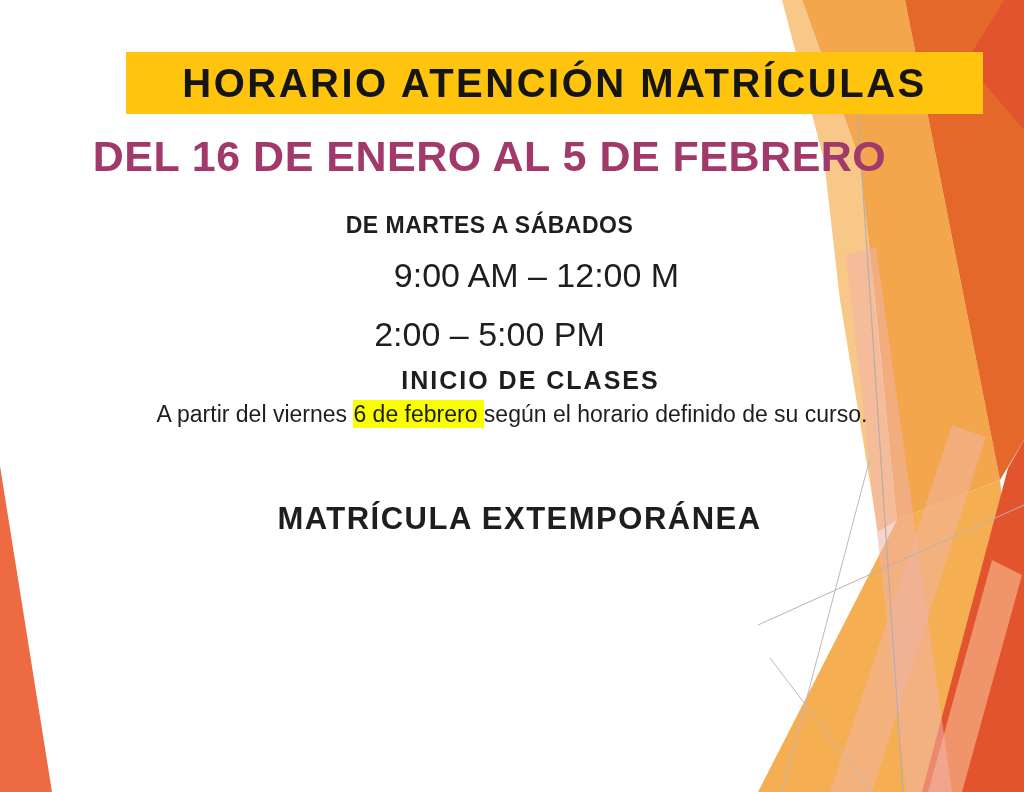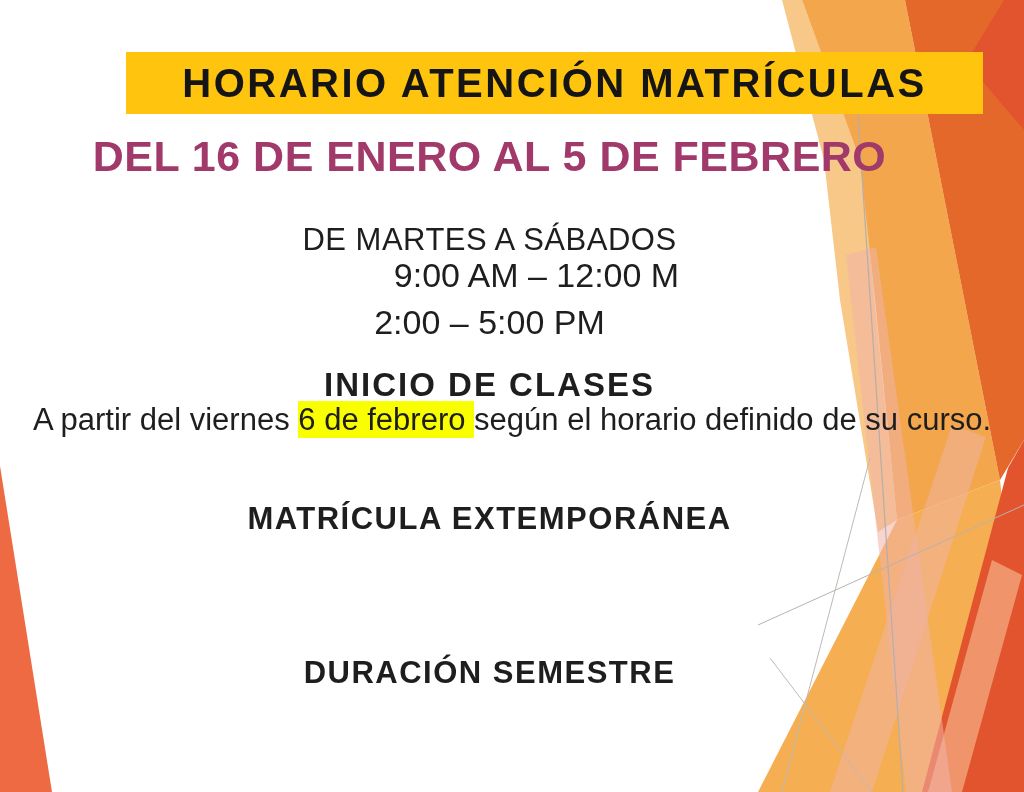--- a/index.html
+++ b/index.html
@@ -20,31 +20,31 @@
   }
   .banner-title{
     font-size:40px;font-weight:700;letter-spacing:2.5px;
     color:#151515;white-space:nowrap;
   }
   .centerline{position:absolute;left:0;width:979px;text-align:center;}
   .date-range{
     top:132px;font-size:43px;font-weight:700;letter-spacing:0.5px;
     color:#A13A6B;white-space:nowrap;
   }
-  .days{top:222px;font-size:31px;font-weight:400;color:#1e1e1e;letter-spacing:0.5px;}
+  .days{top:212px;font-size:23px;font-weight:700;color:#1e1e1e;letter-spacing:0.5px;}
   .time{font-size:34px;color:#1e1e1e;font-weight:400;}
   .time.morning{top:256px;margin-left:47px;}
-  .time.afternoon{top:303px;}
+  .time.afternoon{top:315px;}
   .subheading{font-weight:700;color:#1e1e1e;}
-  .inicio-heading{top:366px;font-size:33px;letter-spacing:2px;}
+  .inicio-heading{top:366px;font-size:25px;letter-spacing:2px;padding-left:41px;}
   .section-heading{font-size:31px;letter-spacing:1.5px;}
-  .matricula-heading{top:501px;}
+  .matricula-heading{top:501px;padding-left:30px;}
   .duracion-heading{top:655px;}
   .body-text{
-    font-size:31px;color:#1e1e1e;line-height:1.36;
+    font-size:23px;color:#1e1e1e;line-height:1.36;
     left:50% !important;transform:translateX(-50%);
   }
   .inicio-body{top:399px;width:980px;}
   .matricula-body{top:545px;width:900px;}
   .duracion-body{top:700px;width:830px;}
   .hl{background:#FAFF00;padding:1px 0;}
 </style>
 </head>
 <body>
 
@@ -91,17 +91,16 @@
 
     <div class="centerline time afternoon">2:00 – 5:00 PM</div>
 
     <div class="centerline subheading inicio-heading">INICIO DE CLASES</div>
 
     <div class="centerline body-text inicio-body"><span>A partir del viernes </span><span class="hl">6 de febrero </span><span>según el horario definido de su curso.</span></div>
 
     <div class="centerline subheading section-heading matricula-heading">MATRÍCULA EXTEMPORÁNEA</div>
 
 
-    <div class="centerline subheading section-heading duracion-heading">DURACIÓN SEMESTRE</div>
 
 
   </div>
 </div>
 
 </body></html>

